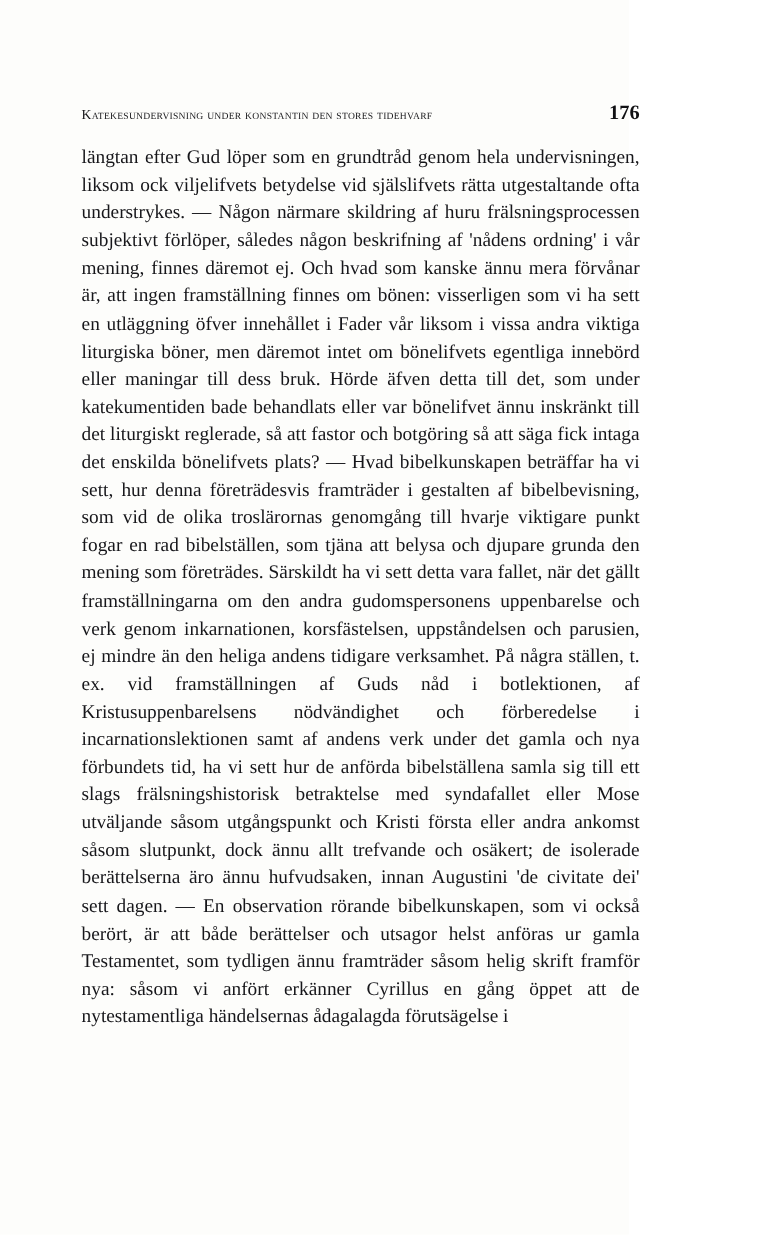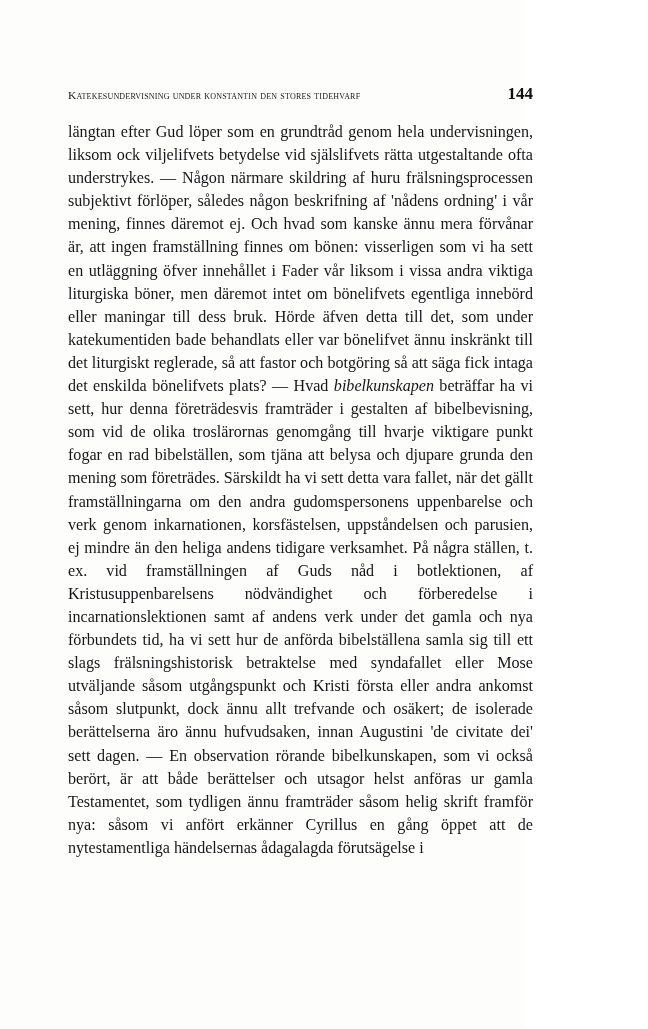--- a/index.html
+++ b/index.html
@@ -56,30 +56,29 @@
     font-family: "Liberation Serif", serif;
     font-size: 16.1px;
     line-height: 23.1px;
     text-align: justify;
     text-justify: inter-word;
     color: #16161a;
     margin: 0;
     hyphens: manual;
   }
   .body-text .ital {
-    font-style: italic;
   }
 </style>
 </head>
 <body>
 
 <div class="page">
   <div class="page-inner">
 
     <div class="running-head">
       <span class="running-title">Katekesundervisning under Konstantin den Stores tidehvarf</span>
-      <span class="folio">144</span>
+      <span class="folio">176</span>
     </div>
 
     <p class="body-text"><span>längtan efter Gud löper som en grundtråd genom hela undervisningen, liksom ock viljelifvets betydelse vid själslifvets rätta utgestaltande ofta understrykes. — Någon närmare skildring af huru frälsningsprocessen subjektivt förlöper, således någon beskrifning af 'nådens ordning' i vår mening, finnes däremot ej. Och hvad som kanske ännu mera förvånar är, att ingen framställning finnes om bönen: visserligen som vi ha sett en utläggning öfver innehållet i Fader vår liksom i vissa andra viktiga liturgiska böner, men däremot intet om bönelifvets egentliga innebörd eller maningar till dess bruk. Hörde äfven detta till det, som under katekumentiden bade behandlats eller var bönelifvet ännu inskränkt till det liturgiskt reglerade, så att fastor och botgöring så att säga fick intaga det enskilda bönelifvets plats? — Hvad </span><span class="ital">bibelkunskapen</span><span> beträffar ha vi sett, hur denna företrädesvis framträder i gestalten af bibelbevisning, som vid de olika troslärornas genomgång till hvarje viktigare punkt fogar en rad bibelställen, som tjäna att belysa och djupare grunda den mening som företrädes. Särskildt ha vi sett detta vara fallet, när det gällt framställningarna om den andra gudomspersonens uppenbarelse och verk genom inkarnationen, korsfästelsen, uppståndelsen och parusien, ej mindre än den heliga andens tidigare verksamhet. På några ställen, t. ex. vid framställningen af Guds nåd i botlektionen, af Kristusuppenbarelsens nödvändighet och förberedelse i incarnationslektionen samt af andens verk under det gamla och nya förbundets tid, ha vi sett hur de anförda bibelställena samla sig till ett slags frälsningshistorisk betraktelse med syndafallet eller Mose utväljande såsom utgångspunkt och Kristi första eller andra ankomst såsom slutpunkt, dock ännu allt trefvande och osäkert; de isolerade berättelserna äro ännu hufvudsaken, innan Augustini 'de civitate dei' sett dagen. — En observation rörande bibelkunskapen, som vi också berört, är att både berättelser och utsagor helst anföras ur gamla Testamentet, som tydligen ännu framträder såsom helig skrift framför nya: såsom vi anfört erkänner Cyrillus en gång öppet att de nytestamentliga händelsernas ådagalagda förutsägelse i</span></p>
 
   </div>
 </div>
 
 </body></html>

